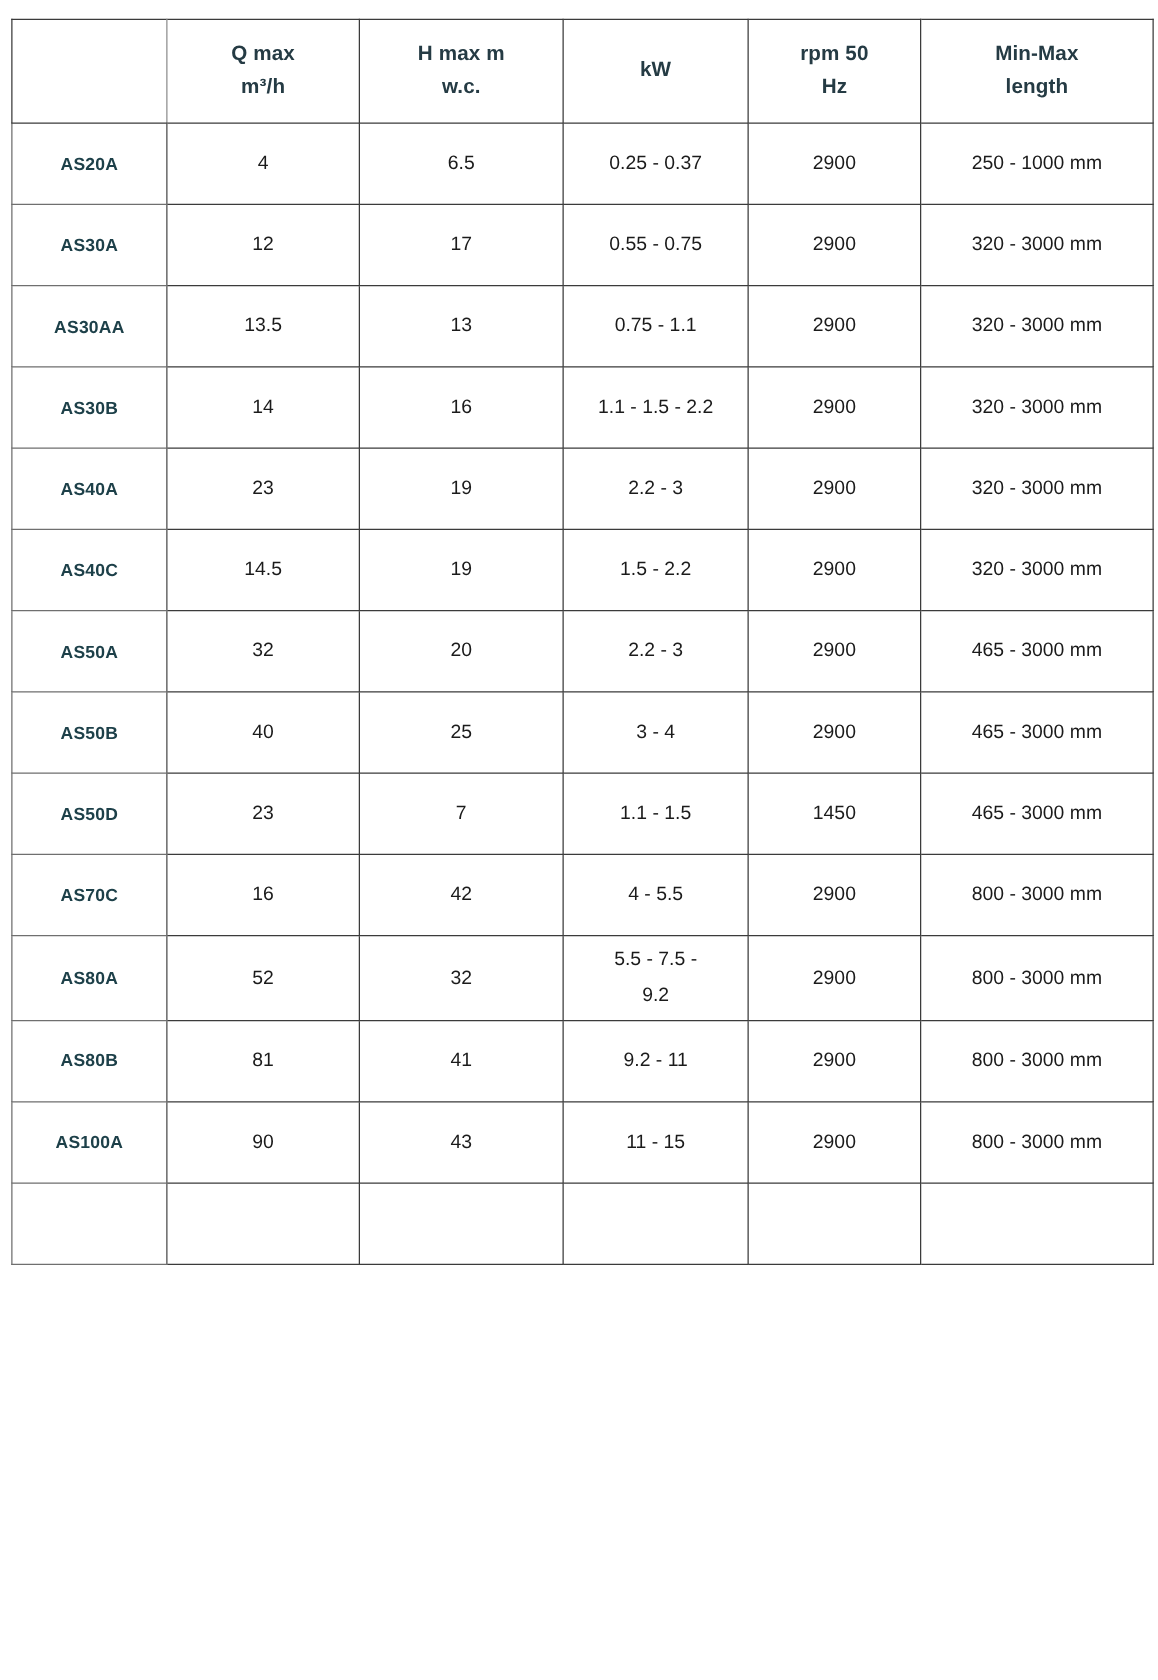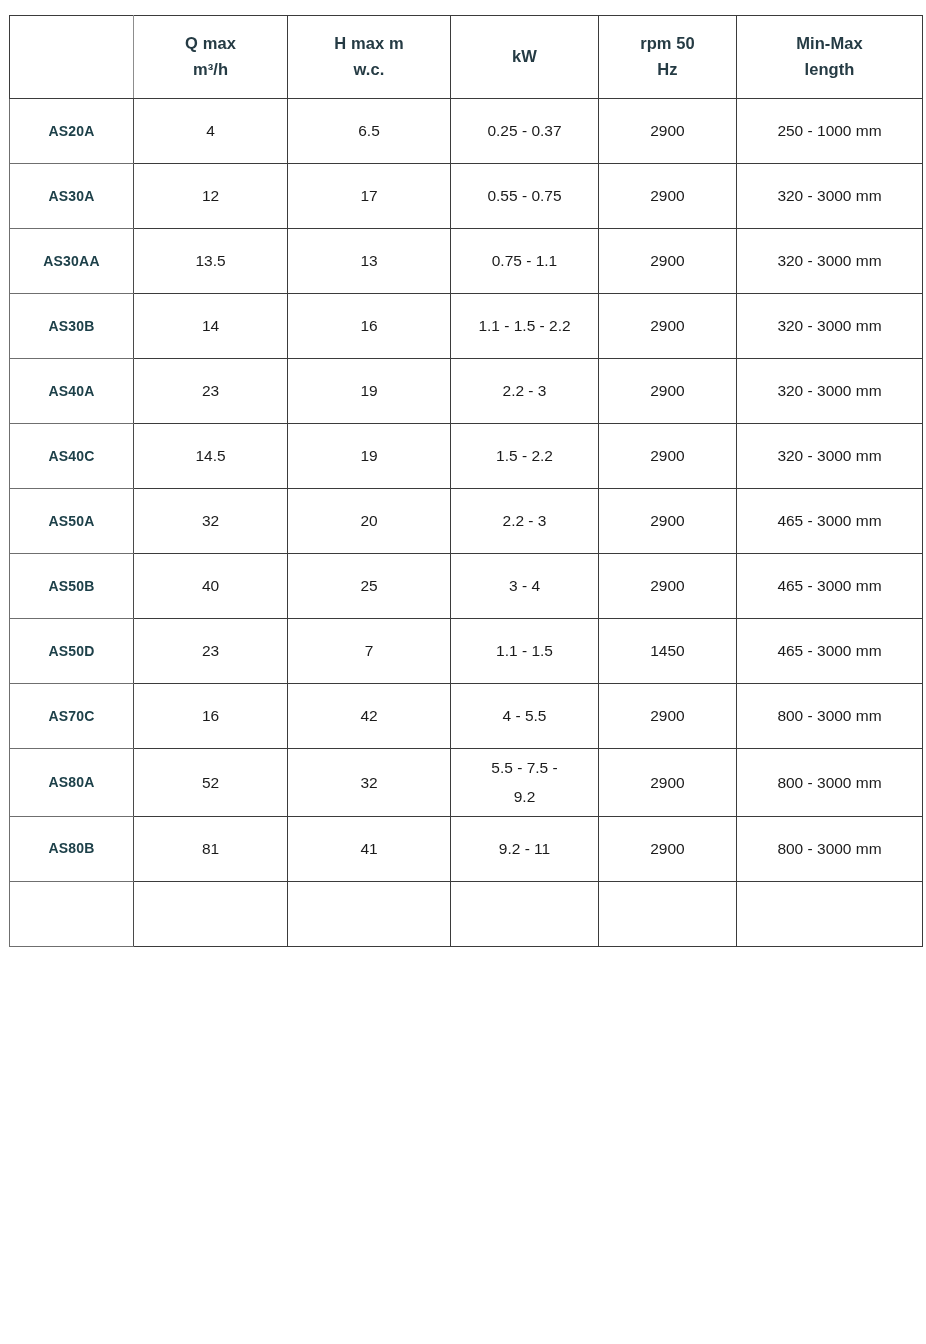--- a/index.html
+++ b/index.html
@@ -361,20 +361,40 @@
             <span class="cell-inner">9.2 - 11</span>
           </td>
           <td>
             <span class="cell-inner">2900</span>
           </td>
           <td>
             <span class="cell-inner">800 - 3000 mm</span>
           </td>
         </tr>
         <tr>
+          <td class="model-cell">
+            <span class="cell-inner">AS100A</span>
+          </td>
+          <td>
+            <span class="cell-inner">90</span>
+          </td>
+          <td>
+            <span class="cell-inner">43</span>
+          </td>
+          <td>
+            <span class="cell-inner">11 - 15</span>
+          </td>
+          <td>
+            <span class="cell-inner">2900</span>
+          </td>
+          <td>
+            <span class="cell-inner">800 - 3000 mm</span>
+          </td>
+        </tr>
+        <tr>
           <td class="model-cell"></td>
           <td></td>
           <td></td>
           <td></td>
           <td></td>
           <td></td>
         </tr>
       </tbody>
   </table>
 </div>

